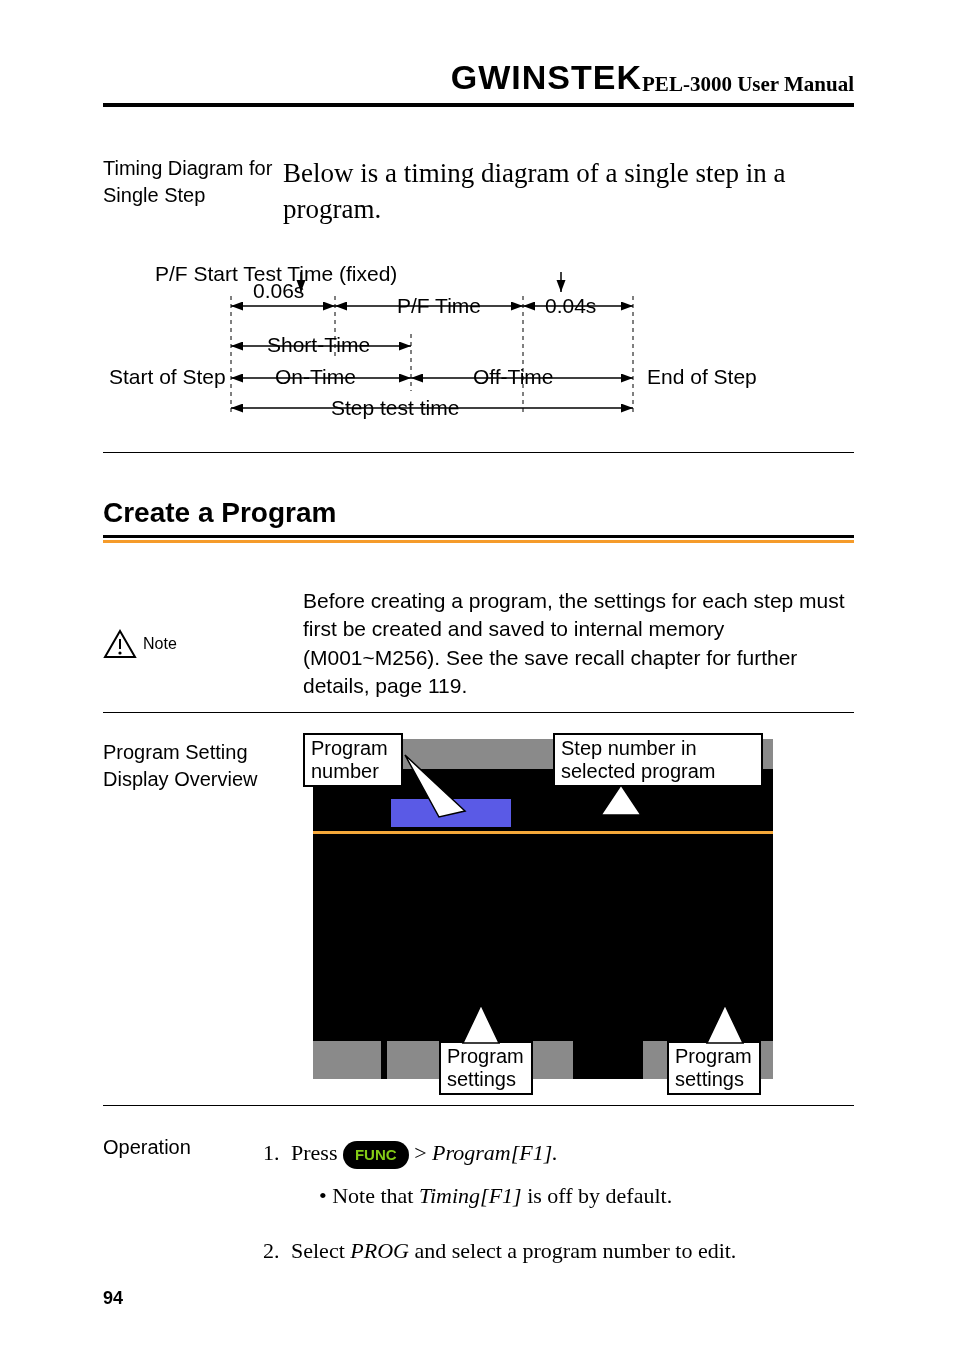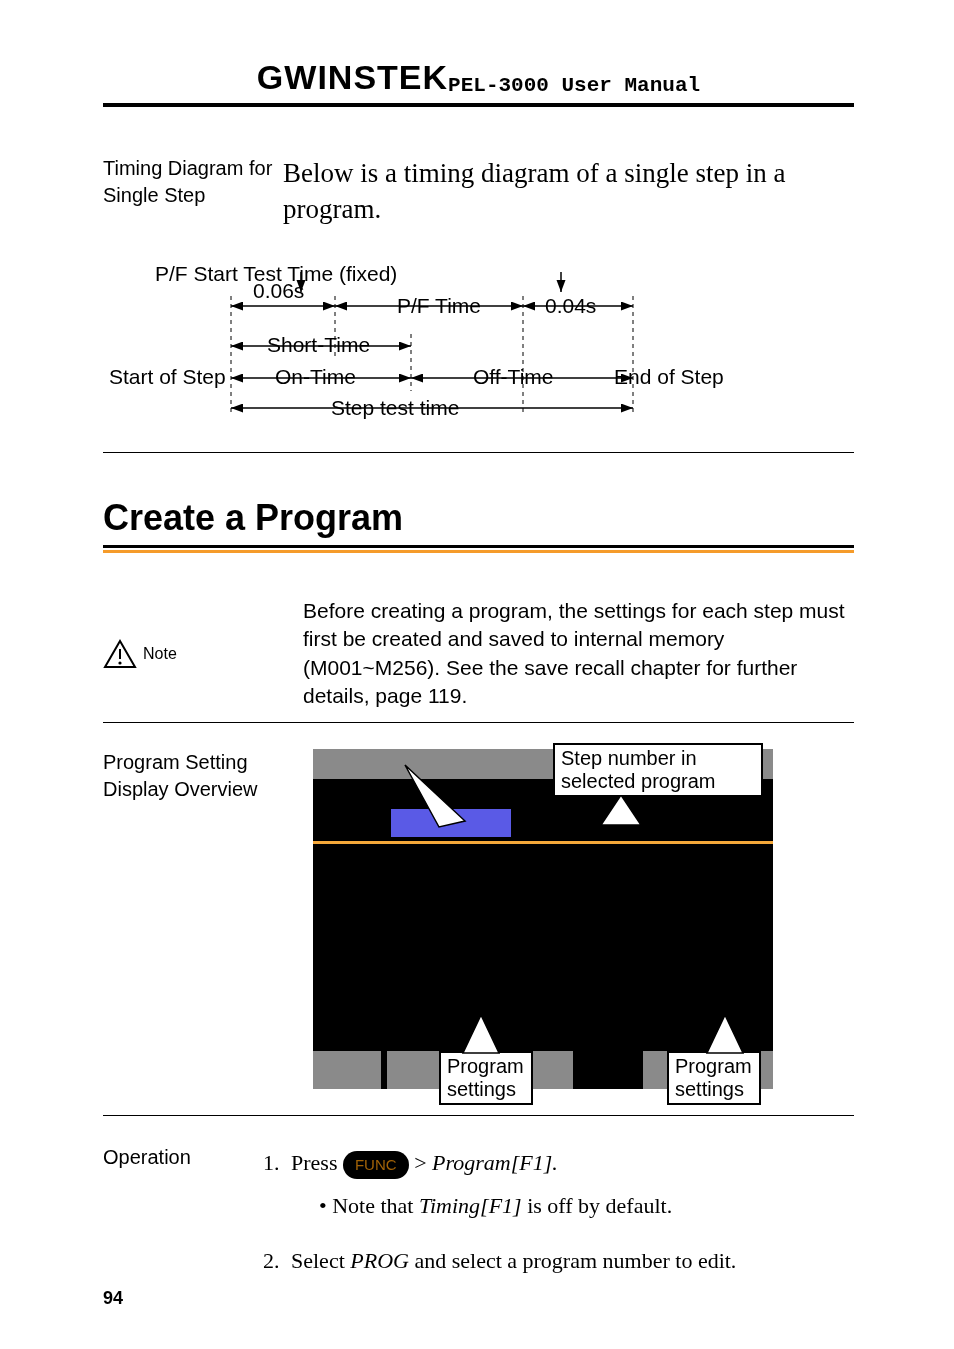--- a/index.html
+++ b/index.html
@@ -6,55 +6,55 @@
   html, body { width: 954px; height: 1349px; }
   body {
     font-family: Georgia, 'Times New Roman', serif;
     background: #fff;
     color: #000;
     position: relative;
     padding: 58px 100px 40px 103px;
   }
   .header {
     display: flex;
-    justify-content: center;
+    justify-content: flex-end;
     align-items: flex-end;
     padding-bottom: 4px;
   }
   .logo {
     font-family: Arial, Helvetica, sans-serif;
     font-weight: 900;
     font-size: 34px;
     letter-spacing: 1px;
     display: inline-flex;
     align-items: flex-end;
   }
   .manual-title {
-    font-family: Liberation Mono, monospace;
+    font-family: Liberation Serif, serif;
     font-weight: bold;
     font-size: 21px;
   }
   .thick-rule { height: 4px; background: #000; margin-top: 2px; }
   .content { padding-top: 48px; }
   .row { display: flex; align-items: flex-start; }
   .leftcol { flex: 0 0 180px; font-family: Arial, Helvetica, sans-serif; font-size: 20px; line-height: 1.35; }
   .rightcol { flex: 1; font-family: Georgia, 'Times New Roman', serif; font-size: 27px; line-height: 1.35; }
   .timing-diagram {
     margin-top: 18px;
     position: relative;
     height: 200px;
     font-family: Arial, Helvetica, sans-serif;
     font-size: 21px;
   }
   .timing-diagram .lbl { position: absolute; white-space: nowrap; }
   .timing-diagram svg { position: absolute; left: 0; top: 0; }
   .thin-rule { height: 1px; background: #000; margin-top: 6px; }
   .section-h {
     font-family: Arial, Helvetica, sans-serif;
-    font-size: 36px;
+    font-size: 28px;
     margin-top: 44px;
     margin-bottom: 6px;
   }
   .orange-rule { height: 3px; background: #000; margin-bottom: 2px; }
   .orange-rule2 { height: 3px; background: #f59b2a; }
   .note-row { margin-top: 44px; display: flex; }
   .note-icon {
     width: 34px; height: 30px; display: inline-block; margin-right: 6px; vertical-align: middle;
   }
   .note-label { font-family: Arial, Helvetica, sans-serif; font-size: 16px; }
@@ -78,22 +78,22 @@
     font-family: Arial, Helvetica, sans-serif; font-size:20px; padding:2px 6px; line-height:1.15;
   }
   .callout-svg { position:absolute; }
   .op-row { margin-top: 30px; display: flex; }
   .op-left { flex: 0 0 160px; font-family: Arial, Helvetica, sans-serif; font-size: 20px; }
   .op-right { flex: 1; font-family: Georgia, 'Times New Roman', serif; font-size: 22px; line-height:1.5; }
   .op-right ol { list-style: none; }
   .op-right li { margin-bottom: 14px; position: relative; padding-left: 28px; }
   .op-right li .num { position:absolute; left:0; top:0; }
   .func-btn {
-    display:inline-block; background:#000; color:#a16207; border-radius:14px;
-    font-family: Arial, Helvetica, sans-serif; font-size:15px; font-weight:normal;
+    display:inline-block; background:#000; color:#84cc16; border-radius:14px;
+    font-family: Arial, Helvetica, sans-serif; font-size:15px; font-weight:bold;
     padding:3px 12px; vertical-align: middle;
   }
   .bullet { margin-left: 28px; margin-top: 10px; text-indent: -16px; padding-left: 16px; }
   .bullet::before { content: "•  "; }
   .italic { font-style: italic; }
   .page-num {
     position:absolute; bottom:40px; left:103px;
     font-family: Arial, Helvetica, sans-serif; font-weight:bold; font-size:18px;
   }
 </style>
@@ -149,21 +149,21 @@
       <line x1="128" y1="162" x2="530" y2="162" stroke="#000" stroke-width="1.5" marker-start="url(#arrS)" marker-end="url(#arr)"></line>
     </svg>
 
     <span class="lbl" style="left:150px; top:33px;">0.06s</span>
     <span class="lbl" style="left:294px; top:48px;">P/F Time</span>
     <span class="lbl" style="left:442px; top:48px;">0.04s</span>
     <span class="lbl" style="left:164px; top:87px;">Short-Time</span>
     <span class="lbl" style="left:6px; top:119px;">Start of Step</span>
     <span class="lbl" style="left:172px; top:119px;">On-Time</span>
     <span class="lbl" style="left:370px; top:119px;">Off-Time</span>
-    <span class="lbl" style="left:511px; top:119px;">End of Step</span>
+    <span class="lbl" style="left:544px; top:119px;">End of Step</span>
     <span class="lbl" style="left:228px; top:150px;">Step test time</span>
   </div>
 
   <div class="thin-rule"></div>
 
   <h2 class="section-h">Create a Program</h2>
   <div class="orange-rule"></div>
   <div class="orange-rule2"></div>
 
   <div class="note-row">
@@ -186,20 +186,21 @@
     <div class="overview-right">
       <div class="display-box">
         <div class="titlebar"></div>
         <div class="highlight"></div>
         <div class="oline"></div>
         <div class="botbar"></div>
         <div class="botsep1"></div>
         <div class="botgap"></div>
       </div>
 
+      <div class="callout" style="left:0px; top:-6px; width:100px;">Program number</div>
       <svg class="callout-svg" style="left:96px; top:14px;" width="80" height="70">
         <polygon points="6,2 66,58 40,64" fill="#fff" stroke="#000" stroke-width="1.5"></polygon>
       </svg>
 
       <div class="callout" style="left:250px; top:-6px; width:210px;">Step number in selected program</div>
       <svg class="callout-svg" style="left:288px; top:46px;" width="60" height="40">
         <polygon points="30,0 50,30 10,30" fill="#fff" stroke="#000" stroke-width="1.5"></polygon>
       </svg>
 
       <div class="callout" style="left:136px; top:302px; width:94px;">Program settings</div>

